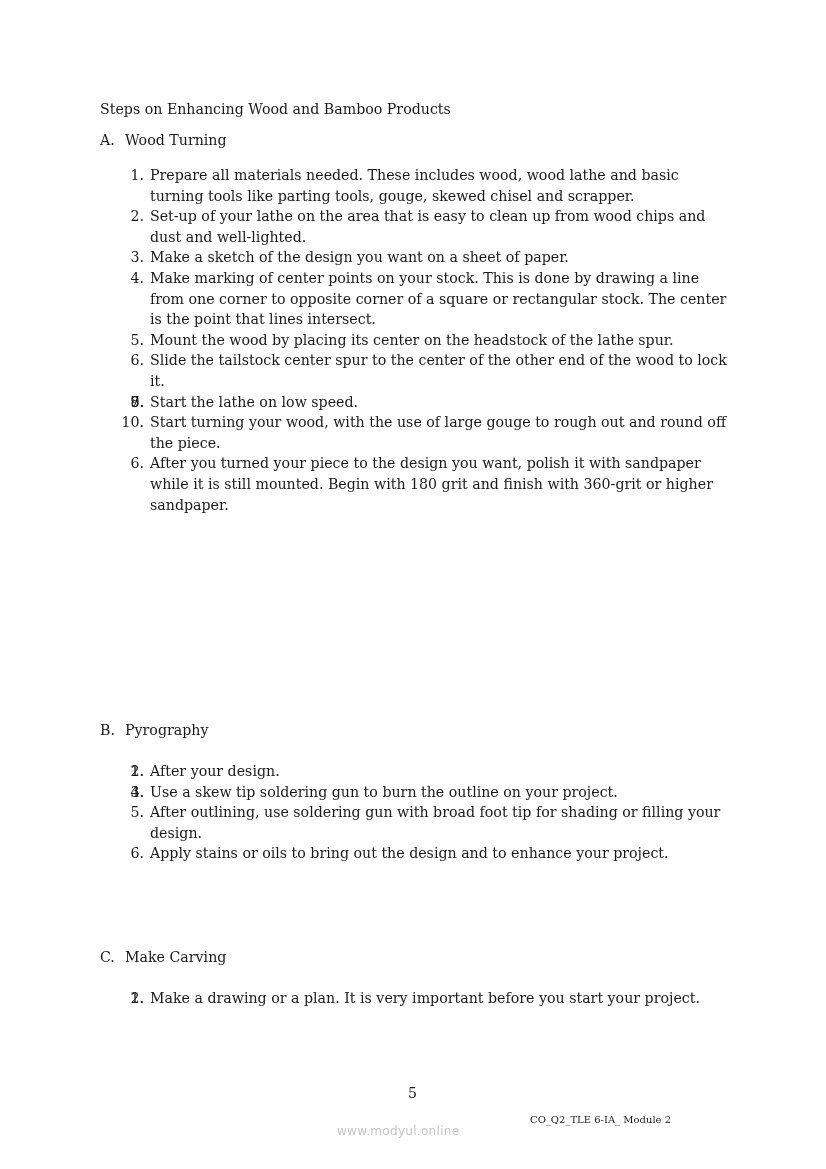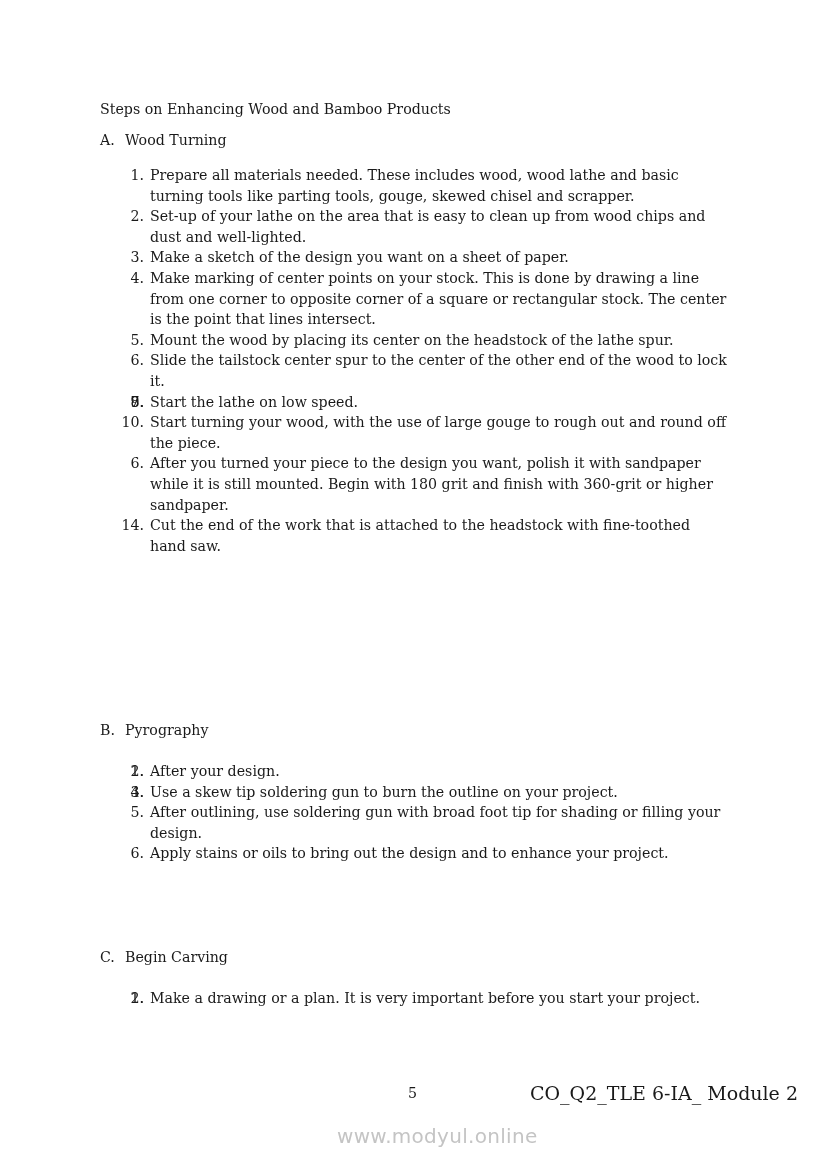--- a/index.html
+++ b/index.html
@@ -64,32 +64,32 @@
     .footer-page {
       position: absolute;
       left: 408px;
       top: 1083px;
       font-size: 14.2px;
       line-height: 20px;
     }
     .footer-module {
       position: absolute;
       left: 530px;
-      top: 1083px;
-      font-size: 19px;
+      top: 1110px;
+      font-size: 10px;
       line-height: 20px;
       white-space: nowrap;
       text-align: center;
     }
     .watermark {
       position: absolute;
       left: 337px;
       top: 1124px;
       font-family: "DejaVu Sans", "Liberation Sans", sans-serif;
-      font-size: 20px;
+      font-size: 12px;
       color: #c4c4c4;
       letter-spacing: 0.3px;
     }
   </style>
 </head>
 <body>
 
 <div class="page">
 
   <div class="doc-title">Steps on Enhancing Wood and Bamboo Products</div>
@@ -102,37 +102,36 @@
     <li class="step"><span class="num">2.</span><span>Set-up of your lathe on the area that is easy to clean up from wood chips and dust and well-lighted.</span></li>
     <li class="step"><span class="num">3.</span><span>Make a sketch of the design you want on a sheet of paper.</span></li>
     <li class="step"><span class="num">4.</span><span>Make marking of center points on your stock. This is done by drawing a line from one corner to opposite corner of a square or rectangular stock. The center is the point that lines intersect.</span></li>
     <li class="step"><span class="num">5.</span><span>Mount the wood by placing its center on the headstock of the lathe spur.</span></li>
     <li class="step"><span class="num">6.</span><span>Slide the tailstock center spur to the center of the other end of the wood to lock it.</span></li>
     <li class="step"><span class="num">7.</span></li>
     <li class="step"><span class="num">8.</span></li>
     <li class="step"><span class="num">9.</span><span>Start the lathe on low speed.</span></li>
     <li class="step"><span class="num">10.</span><span>Start turning your wood, with the use of large gouge to rough out and round off the piece.</span></li>
     <li class="step"><span class="num">6.</span><span>After you turned your piece to the design you want, polish it with sandpaper while it is still mounted. Begin with 180 grit and finish with 360-grit or higher sandpaper.</span></li>
-    <li class="step"><span class="num">14.</span><span>Cut the end of the work that is attached to the headstock with fine-toothed hand saw.</span></li>
   </ol>
 
   <div class="section-heading" style="top:720px;">
     <span class="letter">B.</span><span>Pyrography</span>
   </div>
   <ol class="step-list" style="top:761px;">
     <li class="step"><span class="num">1.</span></li>
     <li class="step"><span class="num">2.</span><span>After your design.</span></li>
     <li class="step"><span class="num">3.</span></li>
     <li class="step"><span class="num">4.</span><span>Use a skew tip soldering gun to burn the outline on your project.</span></li>
     <li class="step"><span class="num">5.</span><span>After outlining, use soldering gun with broad foot tip for shading or filling your design.</span></li>
     <li class="step"><span class="num">6.</span><span>Apply stains or oils to bring out the design and to enhance your project.</span></li>
   </ol>
 
   <div class="section-heading" style="top:947px;">
-    <span class="letter">C.</span><span>Begin Carving</span>
+    <span class="letter">C.</span><span>Make Carving</span>
   </div>
   <ol class="step-list" style="top:988px;">
     <li class="step"><span class="num">1.</span></li>
     <li class="step"><span class="num">2.</span><span>Make a drawing or a plan. It is very important before you start your project.</span></li>
   </ol>
 
   <div class="footer-page">5</div>
   <div class="footer-module">CO_Q2_TLE 6-IA_ Module 2</div>
   <div class="watermark">www.modyul.online</div>
 

